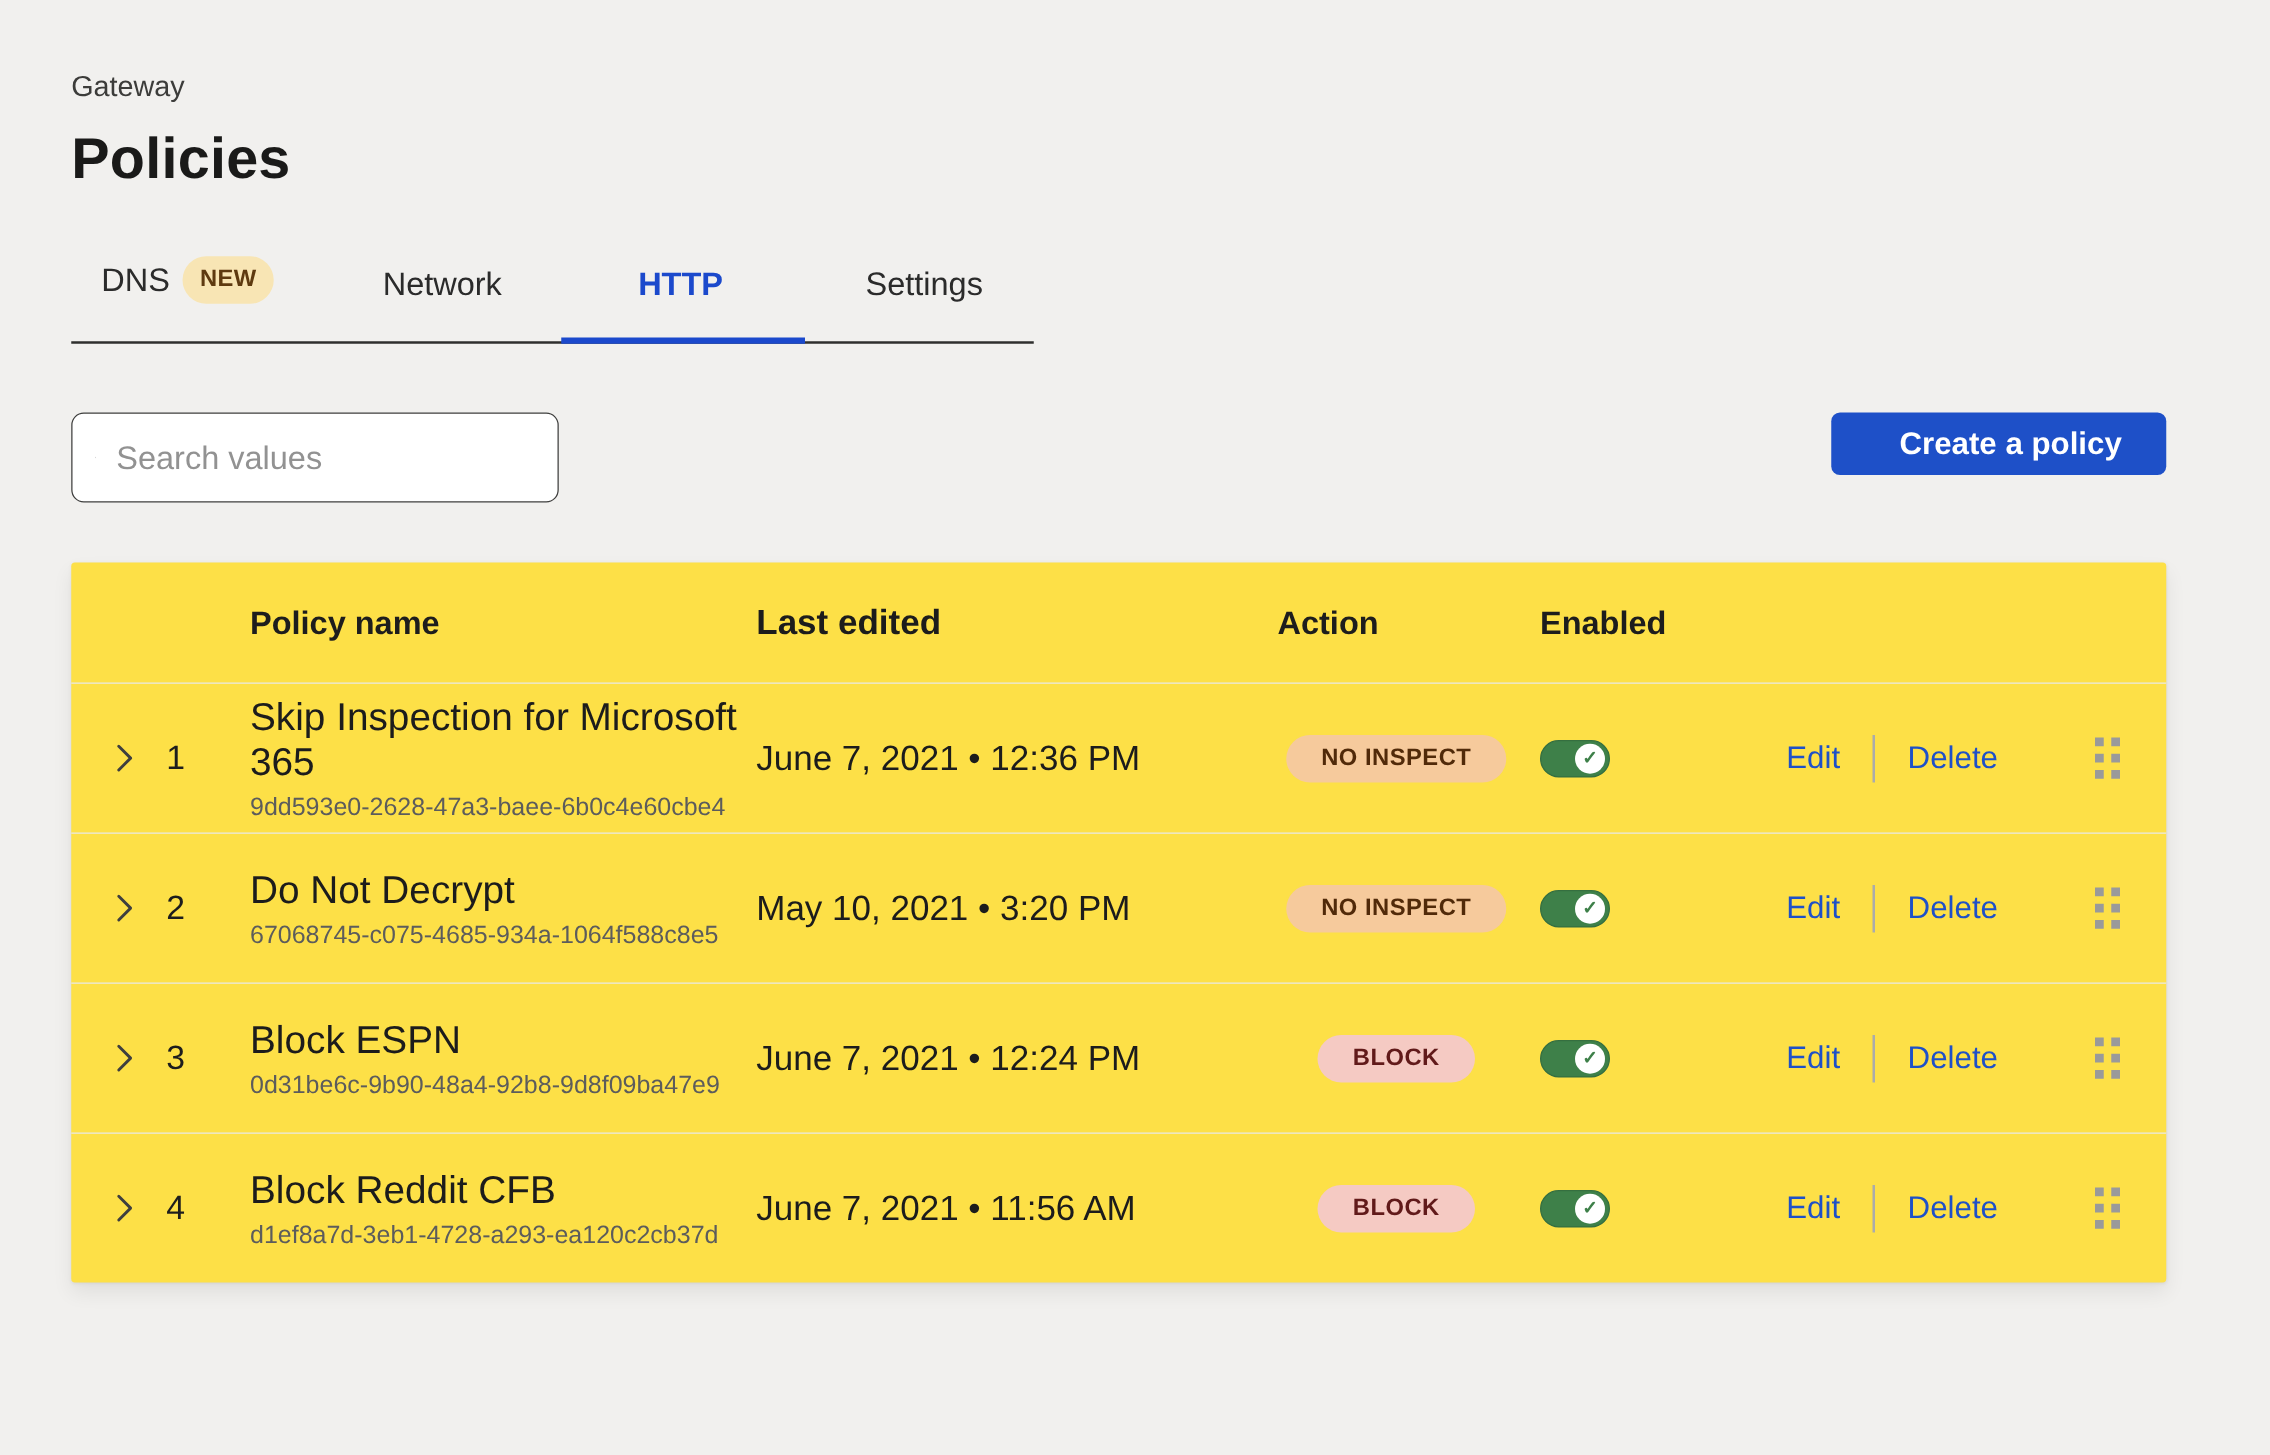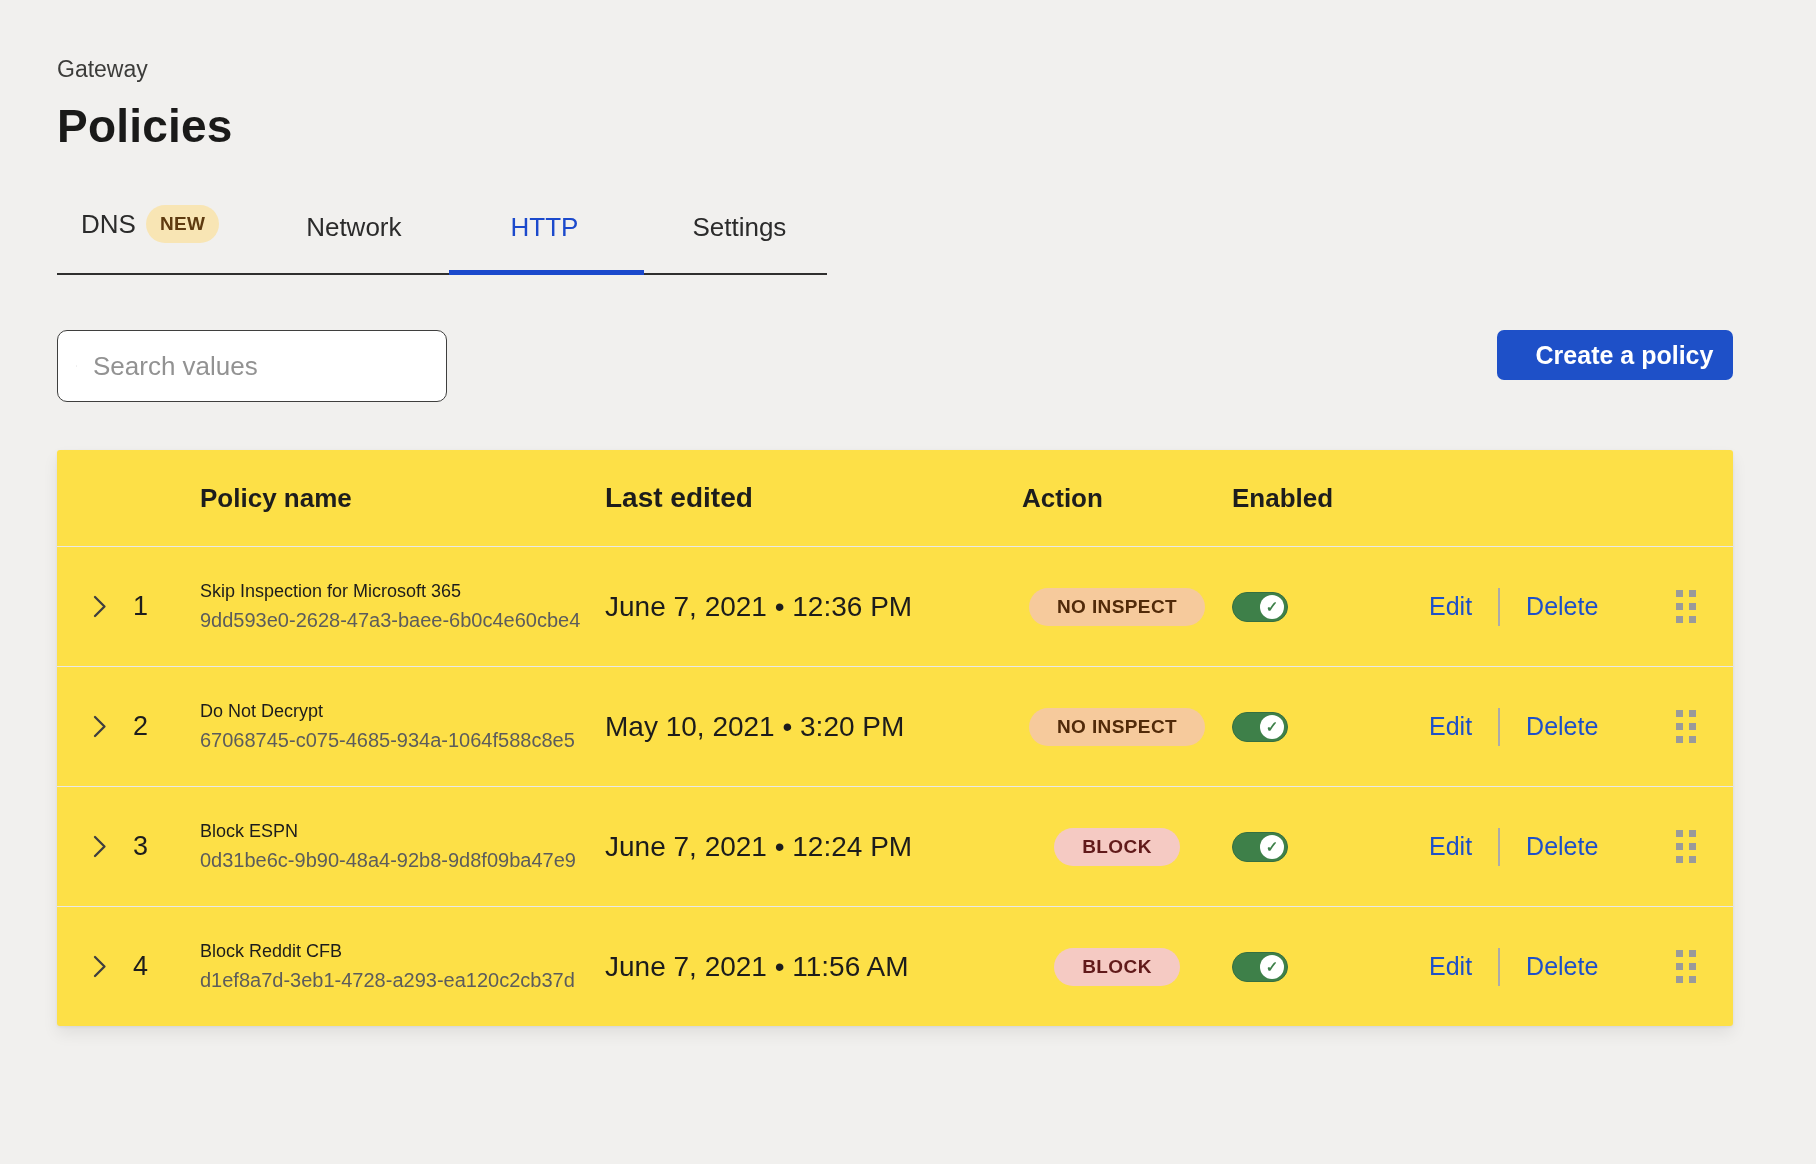--- a/index.html
+++ b/index.html
@@ -14,50 +14,50 @@
   .page { padding:56px 0 0 57px; width:1733px; }
 
   .eyebrow { font-size:23px; color:#3c3c3a; }
   .page-title { font-size:46px; color:#1a1a19; margin-top:16px; font-weight:700; letter-spacing:0.2px; }
 
   
   .tabs { display:flex; align-items:flex-end; margin-top:52px; width:770px; border-bottom:2px solid #2f2f2e; }
   .tab { font-size:26px; color:#2b2b2b; padding-bottom:30px; position:relative; cursor:pointer; display:flex; align-items:center; white-space:nowrap; }
   .tab-dns { margin-left:24px; }
   .tab-network { margin-left:87px; }
-  .tab-http { margin-left:109px; color:#1b49cc; font-weight:normal; }
+  .tab-http { margin-left:109px; color:#1b49cc; font-weight:bold; }
   .tab-settings { margin-left:114px; }
   .tab-http::after { content:""; position:absolute; left:-62px; right:-66px; bottom:-2px; height:5px; background:#1b49cc; }
   .new-badge { margin-left:10px; background:#f8e5b4; color:#5e3a10; font-size:19px; font-weight:bold; padding:8px 14px; border-radius:999px; letter-spacing:0.3px; }
 
   
   .toolbar { display:flex; align-items:flex-start; margin-top:55px; width:1676px;gap:40px; }
   .search-box { width:390px; height:72px; background:#ffffff; border:1.5px solid #3f3f3e; border-radius:10px; display:flex; align-items:center; padding:0 16px 0 18px; }
   .search-box input { border:none; outline:none; background:transparent; font-size:26px; margin-left:14px; flex:1; color:#1d1d1d; font-family:inherit; }
   .search-box input::placeholder { color:#929292; }
-  .create-btn { margin-left:auto; width:236px; height:50px; background:#1e50c8; color:#ffffff; font-size:25px; font-weight:bold; border:none; border-radius:7px; cursor:pointer; font-family:inherit;padding-left:25px; }
+  .create-btn { margin-left:auto; width:268px; height:50px; background:#1e50c8; color:#ffffff; font-size:25px; font-weight:bold; border:none; border-radius:7px; cursor:pointer; font-family:inherit;padding-left:25px; }
 
   
   .policy-table { margin-top:48px; width:1676px; background:#fde047; border-radius:3px;
                   box-shadow:0 8px 16px rgba(0,0,0,0.07), 0 1px 3px rgba(0,0,0,0.06); }
   .trow { display:flex; align-items:center; padding:0 37px 0 36px; }
   .thead { height:96px; font-weight:bold; font-size:26px; color:#1d1d1d; }
   .tbody-row { height:120px; border-top:1px solid #e9e9e7; }
 
   .col-expand { width:16px; display:flex; }
   .col-index { width:20px; margin-left:24px; font-size:27px; }
   .col-name { width:405px; margin-left:47px; }
   .col-date { width:330px; font-size:28px; color:#1c1c1c; }
   .col-action { width:190px; margin-left:87px; }
   .tbody-row .col-action { display:flex; justify-content:center; }
   .col-enabled { width:150px; margin-left:20px; }
   .col-links { width:235px; margin-left:47px; display:flex; align-items:center; }
   .col-drag { margin-left:auto; }
 
-  .name-title { font-size:18px; color:#1c1c1c; }
+  .name-title { font-size:31px; color:#1c1c1c; }
   .name-uuid { font-size:20px; color:#5c5c5c; margin-top:7px; }
 
   .badge { height:38px; padding:0 28px; border-radius:19px; display:inline-flex; align-items:center; font-size:19px; font-weight:bold; letter-spacing:0.4px; white-space:nowrap; }
   .badge.no-inspect { background:#f6ca9c; color:#512a09; }
   .badge.block { background:#f5cac3; color:#611a1a; }
 
   .toggle { width:56px; height:30px; border-radius:15px; background:#3e8049; border:1px solid #356f40; position:relative; cursor:pointer; padding:0; display:block; }
   .toggle-knob { position:absolute; top:2px; right:3px; width:24px; height:24px; background:#ffffff; border-radius:50%; display:flex; align-items:center; justify-content:center; }
   .toggle-check { color:#3e8049; font-size:15px; font-weight:bold; line-height:1; }
 

